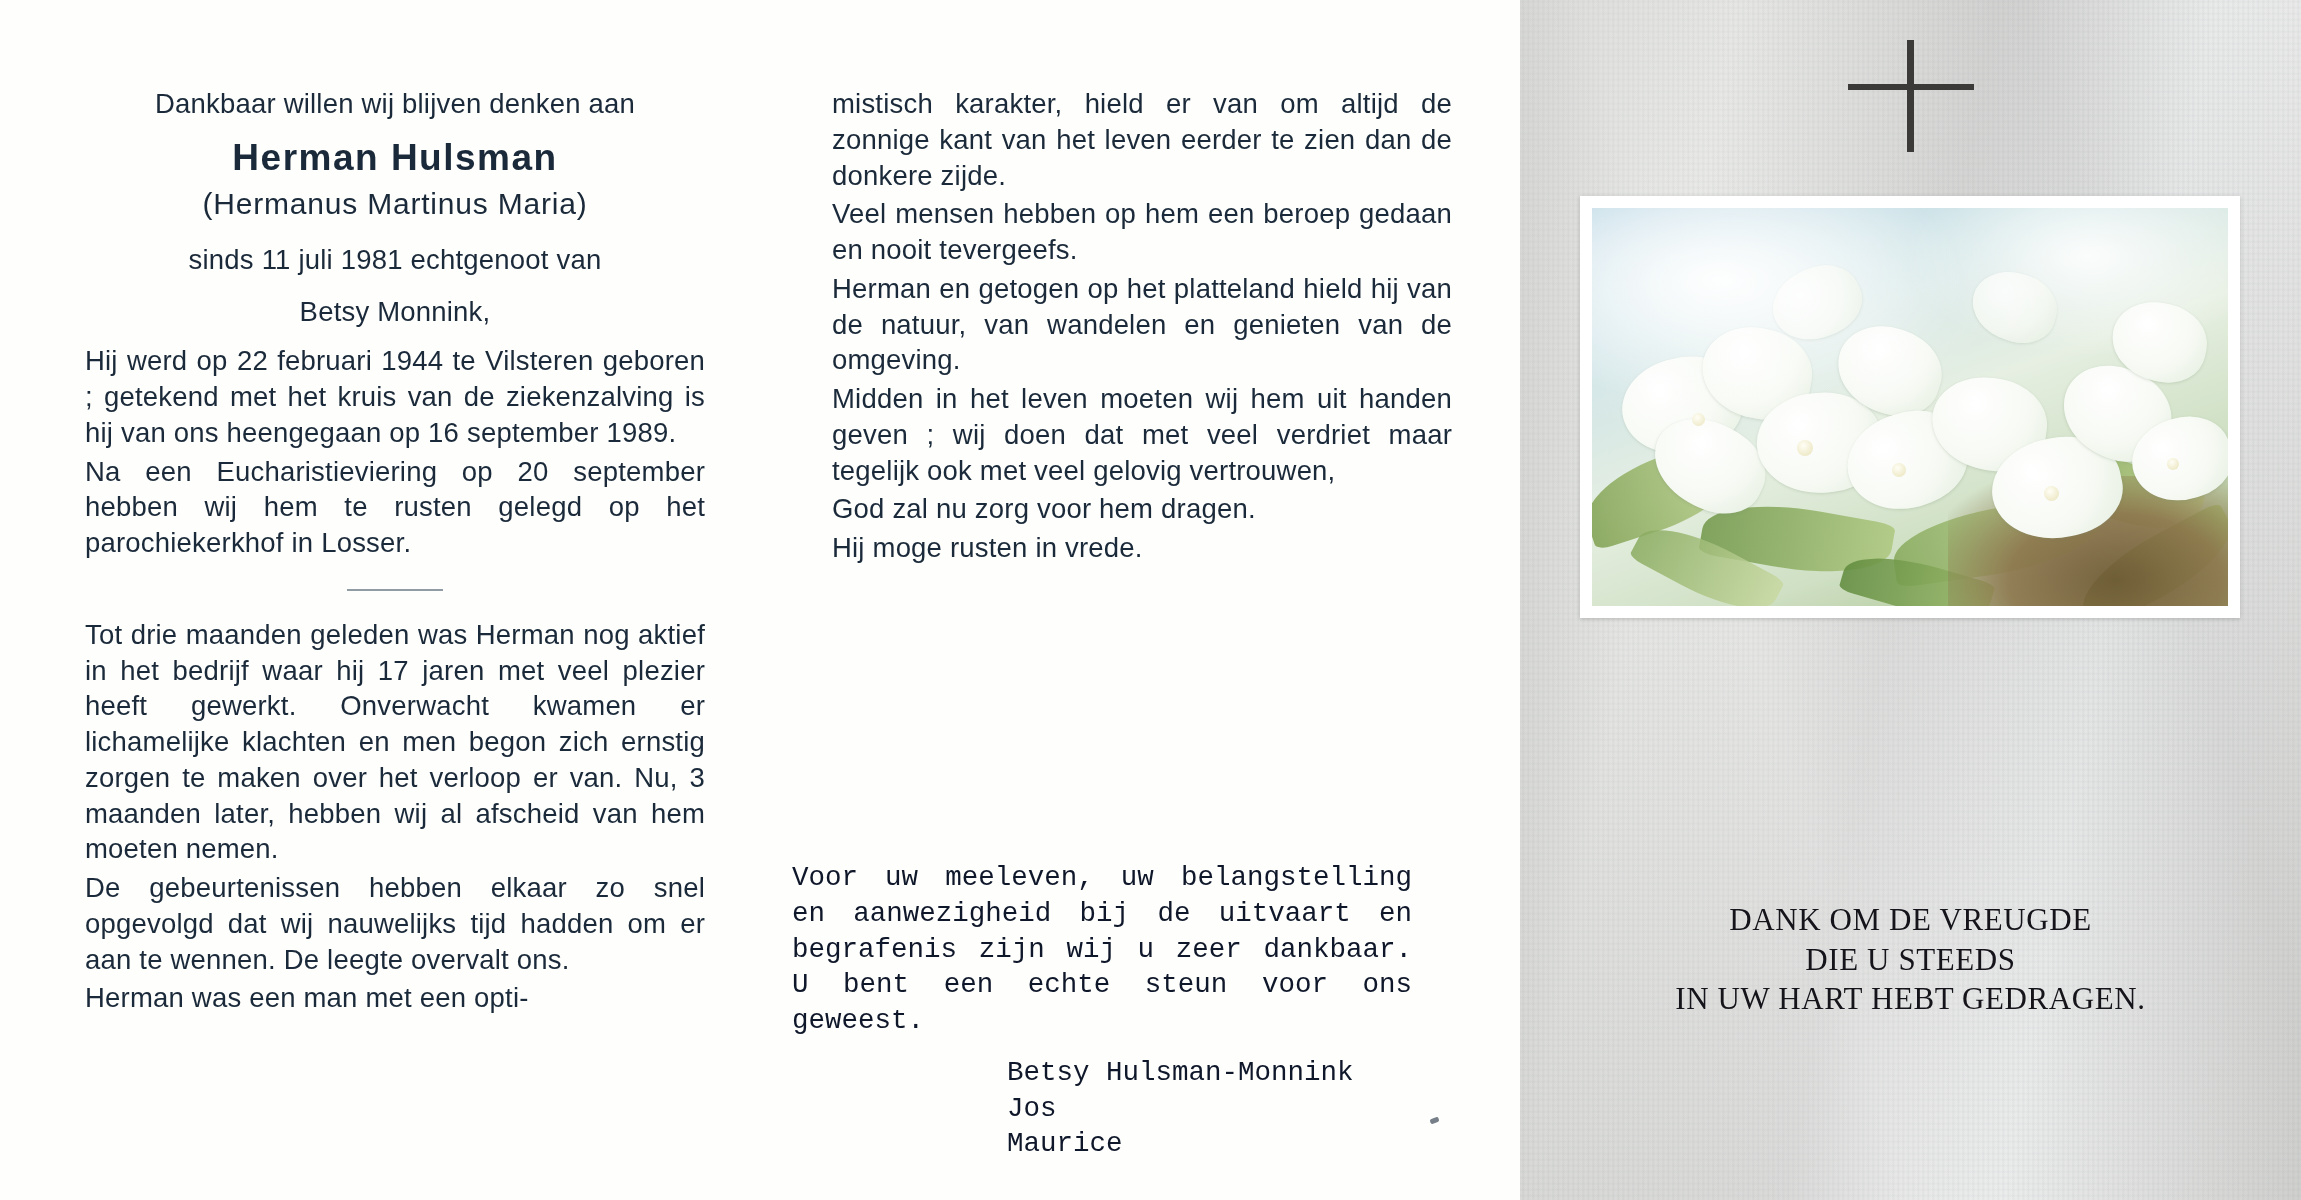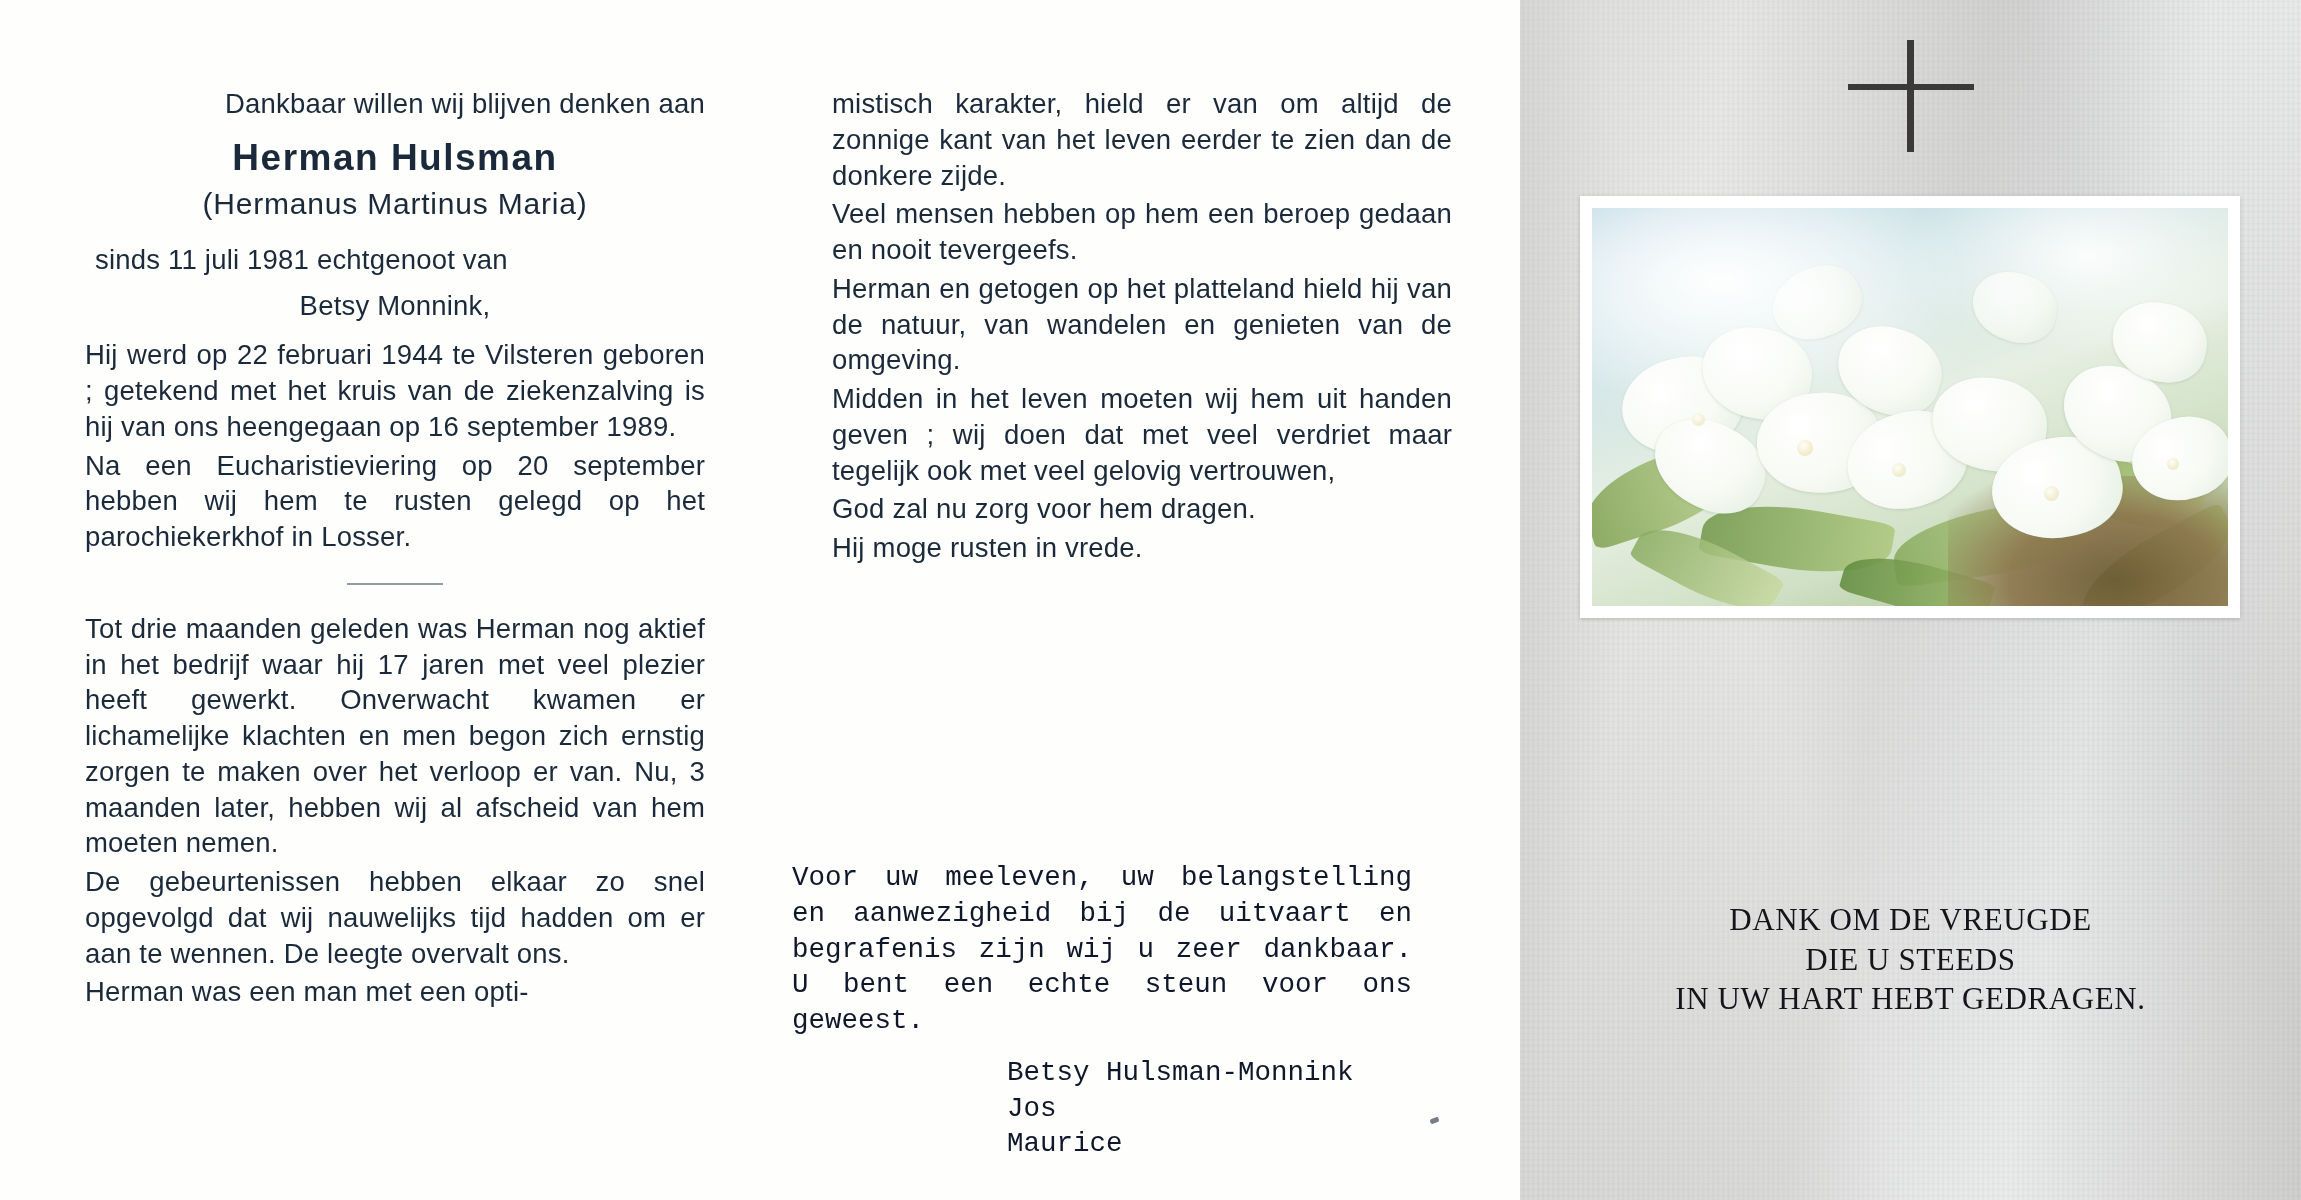--- a/index.html
+++ b/index.html
@@ -36,38 +36,39 @@
     font-size: 27.5px;
     line-height: 1.30;
     letter-spacing: 0.2px;
     text-align: justify;
   }
   .col-1 { left: 85px; top: 86px; width: 620px; }
   .col-2 { left: 832px; top: 86px; width: 620px; }
 
   .para { margin: 0 0 3px 0; }
 
-  .center { text-align: right; }
+  .center { text-align: center; }
 
   .name-main {
     font-size: 37px;
     font-weight: 600;
     text-align: center;
     letter-spacing: 1.5px;
     margin: 12px 0 2px 0;
   }
   .name-sub {
     font-size: 30px;
     text-align: center;
     letter-spacing: 0.8px;
     margin: 0 0 19px 0;
   }
   .name-line3 {
     font-size: 27.5px;
-    margin: 10px;
+    text-align: center;
+    margin: 16px;
   }
   .name-line4 {
     font-size: 27.5px;
     text-align: center;
     margin: 0 0 14px 0;
   }
 
   .divider {
     width: 96px;
     height: 2px;

